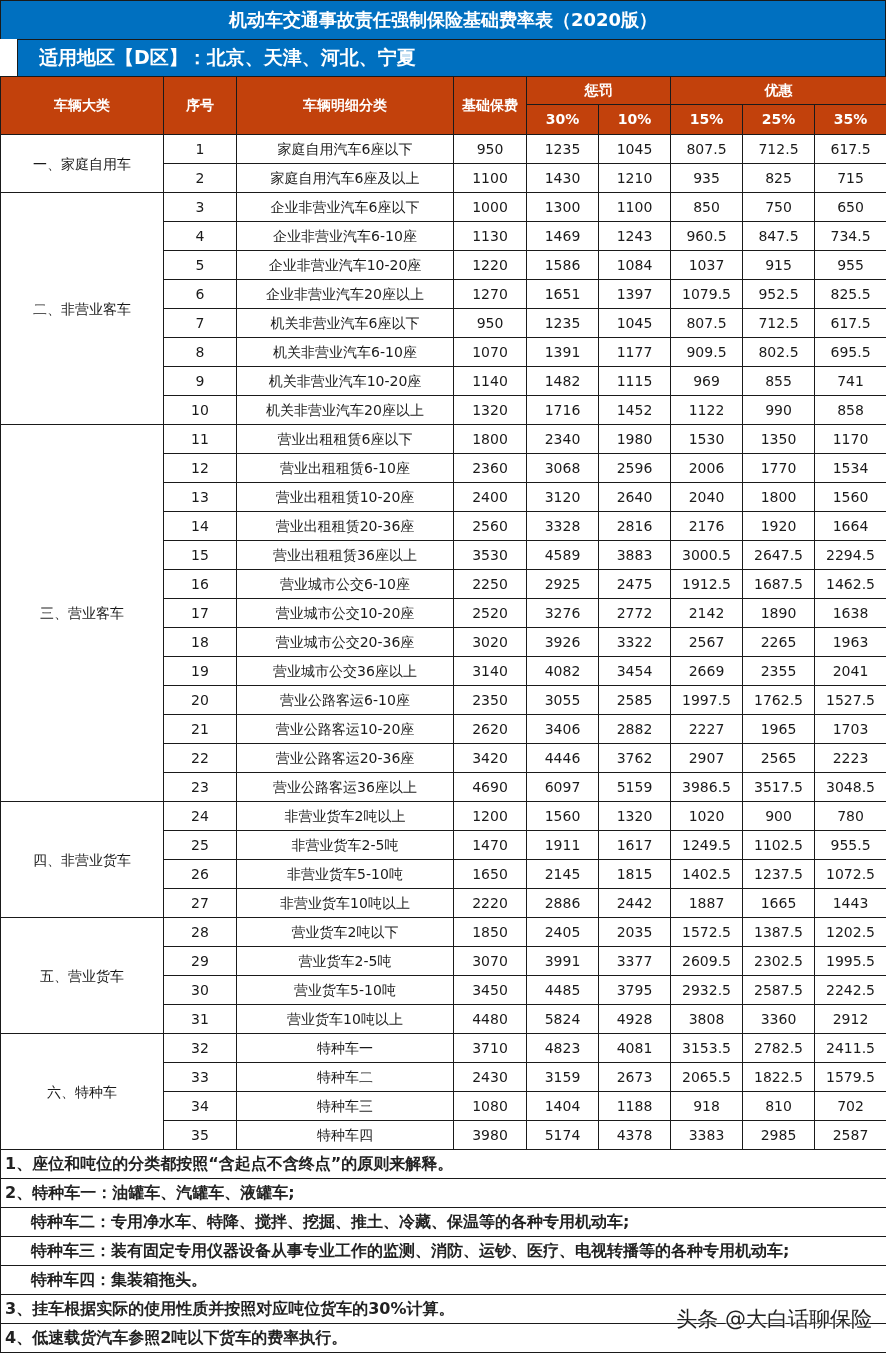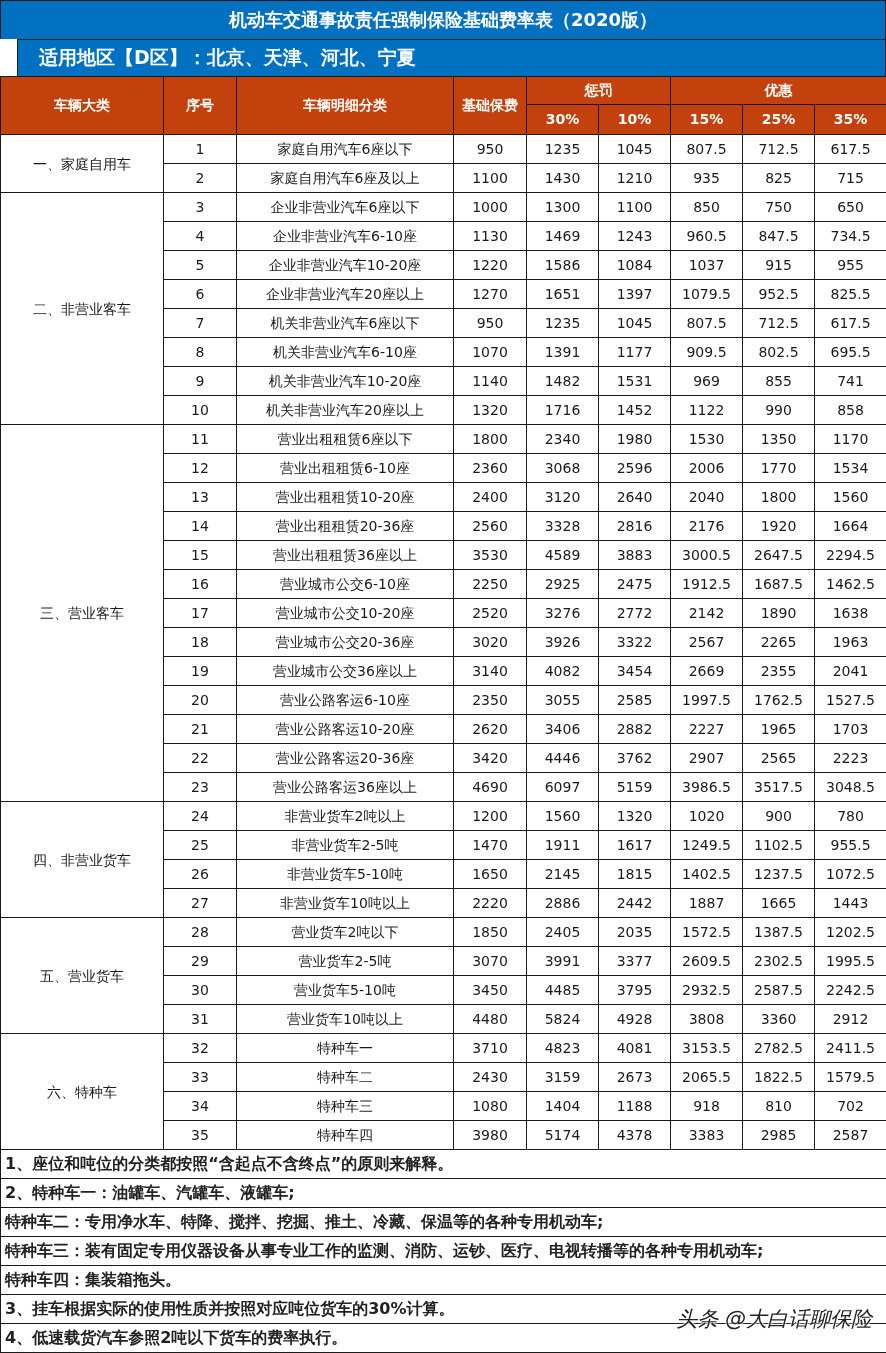--- a/index.html
+++ b/index.html
@@ -16,24 +16,24 @@
     border: 1px solid #1a1a1a; border-bottom: none; box-sizing: border-box; margin-left: 17px;
   }
   table { border-collapse: collapse; width: 886px; table-layout: fixed; }
   td, th { border: 1px solid #1a1a1a; padding: 0; text-align: center; font-size: 14px; height: 28px; line-height: 28px; white-space: nowrap; overflow: hidden; }
   th { background: #c2410c; color: #ffffff; font-weight: bold; font-size: 14px; }
   th.h1 { height: 27px; line-height: 27px; }
   th.h2 { height: 29px; line-height: 29px; margin-left: 40px; }
   td.cat { font-size: 14px; margin-top: 48px; }
   td.num { font-family: "DejaVu Sans", sans-serif; font-size: 14px; }
   .notes td { text-align: left; padding-left: 4px; font-size: 16px; font-weight: bold; color: #222; }
-  .notes td.indent { padding-left: 4px; }
+  .notes td.indent { padding-left: 30px; }
   .watermark {
     position: absolute; right: 14px; bottom: 20px; font-size: 21px; color: #222;
-    text-shadow: 0 0 2px #fff, 0 0 2px #fff, 0 0 3px #fff; letter-spacing: 0px; font-style: italic;
+    text-shadow: 0 0 2px #fff, 0 0 2px #fff, 0 0 3px #fff; letter-spacing: 0px;
   }
 </style>
 </head>
 <body>
 
 <div class="sheet">
   <div class="title">机动车交通事故责任强制保险基础费率表（2020版）</div>
   <div class="region">适用地区【D区】：北京、天津、河北、宁夏</div>
 
   <table>
@@ -146,21 +146,21 @@
           <td class="num">1177</td>
           <td class="num">909.5</td>
           <td class="num">802.5</td>
           <td class="num">695.5</td>
         </tr>
         <tr>
           <td class="num">9</td>
           <td>机关非营业汽车10-20座</td>
           <td class="num">1140</td>
           <td class="num">1482</td>
-          <td class="num">1531</td>
+          <td class="num">1115</td>
           <td class="num">969</td>
           <td class="num">855</td>
           <td class="num">741</td>
         </tr>
         <tr>
           <td class="num">10</td>
           <td>机关非营业汽车20座以上</td>
           <td class="num">1320</td>
           <td class="num">1716</td>
           <td class="num">1452</td>

